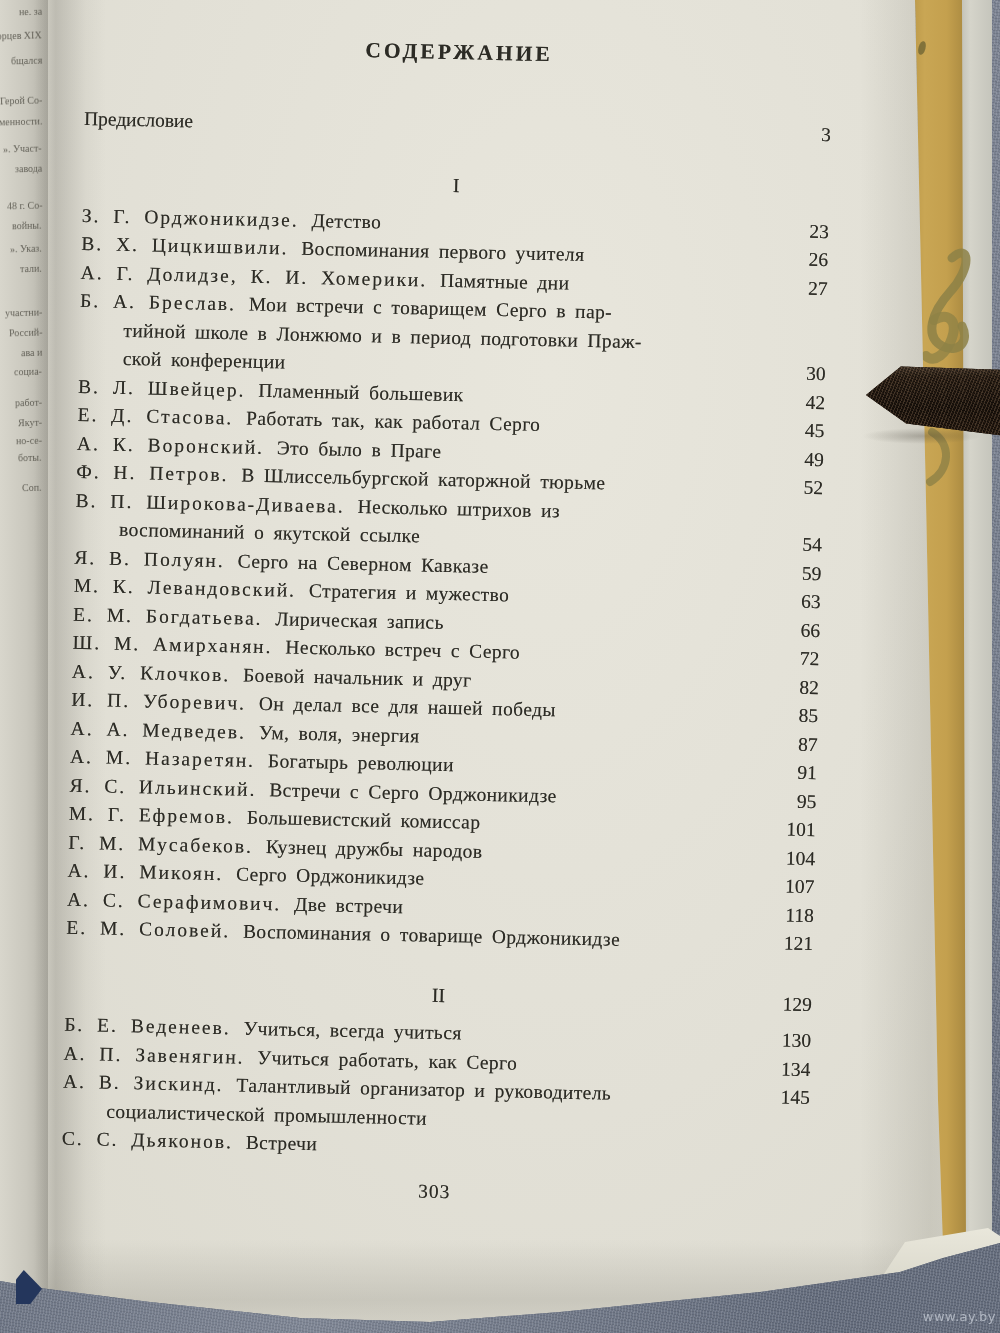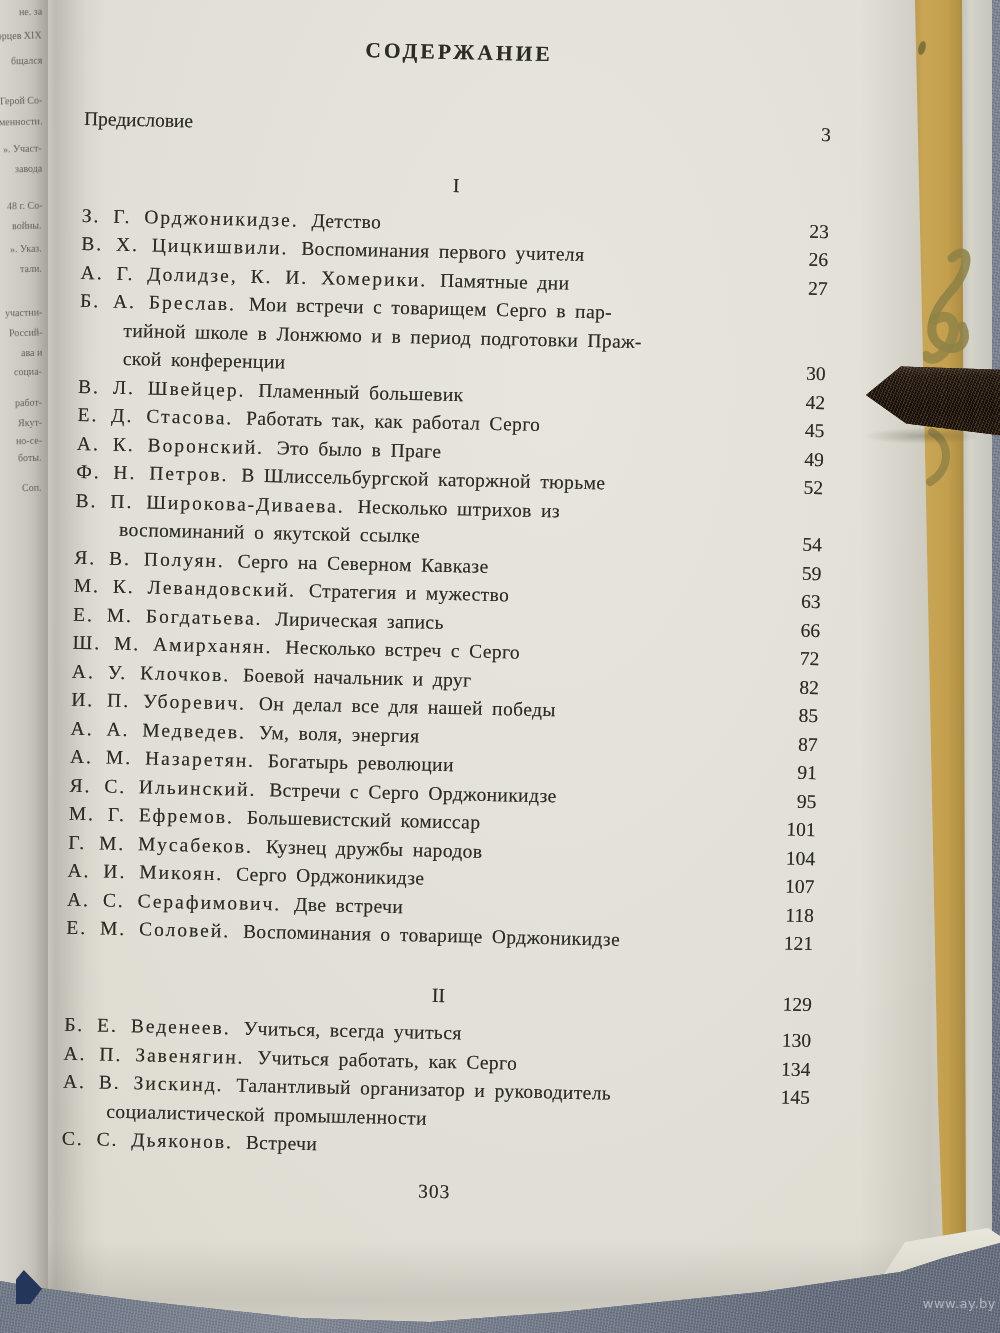--- a/index.html
+++ b/index.html
@@ -75,21 +75,21 @@
     background-color:#221911;
     background-image:
       linear-gradient(180deg, rgba(190,165,140,.22), rgba(0,0,0,0) 22%),
       repeating-linear-gradient(112deg, rgba(205,170,135,.20) 0 1px, transparent 1px 3px),
       repeating-linear-gradient(20deg, rgba(0,0,0,.45) 0 1px, transparent 1px 2.5px),
       linear-gradient(180deg,#33261a,#1d140d 60%,#2a1d12);
     clip-path:polygon(0 44%,26% 10%,100% 14%,100% 92%,30% 78%);}
   .ribbon-shadow{position:absolute;left:862px;top:428px;width:120px;height:16px;z-index:10;
     background:radial-gradient(ellipse, rgba(60,55,45,.28), transparent 70%);}
 
-  .watermark{position:absolute;right:4px;bottom:22px;z-index:12;
+  .watermark{position:absolute;right:4px;bottom:9px;z-index:12;
     font:13px "DejaVu Sans",sans-serif;color:rgba(232,236,244,.55);letter-spacing:.5px;}
 </style>
 </head>
 <body>
 
 <div class="scene">
   <div class="fabric"></div>
   <div class="pale-band"></div>
   <div class="tan-strip"></div>
 

